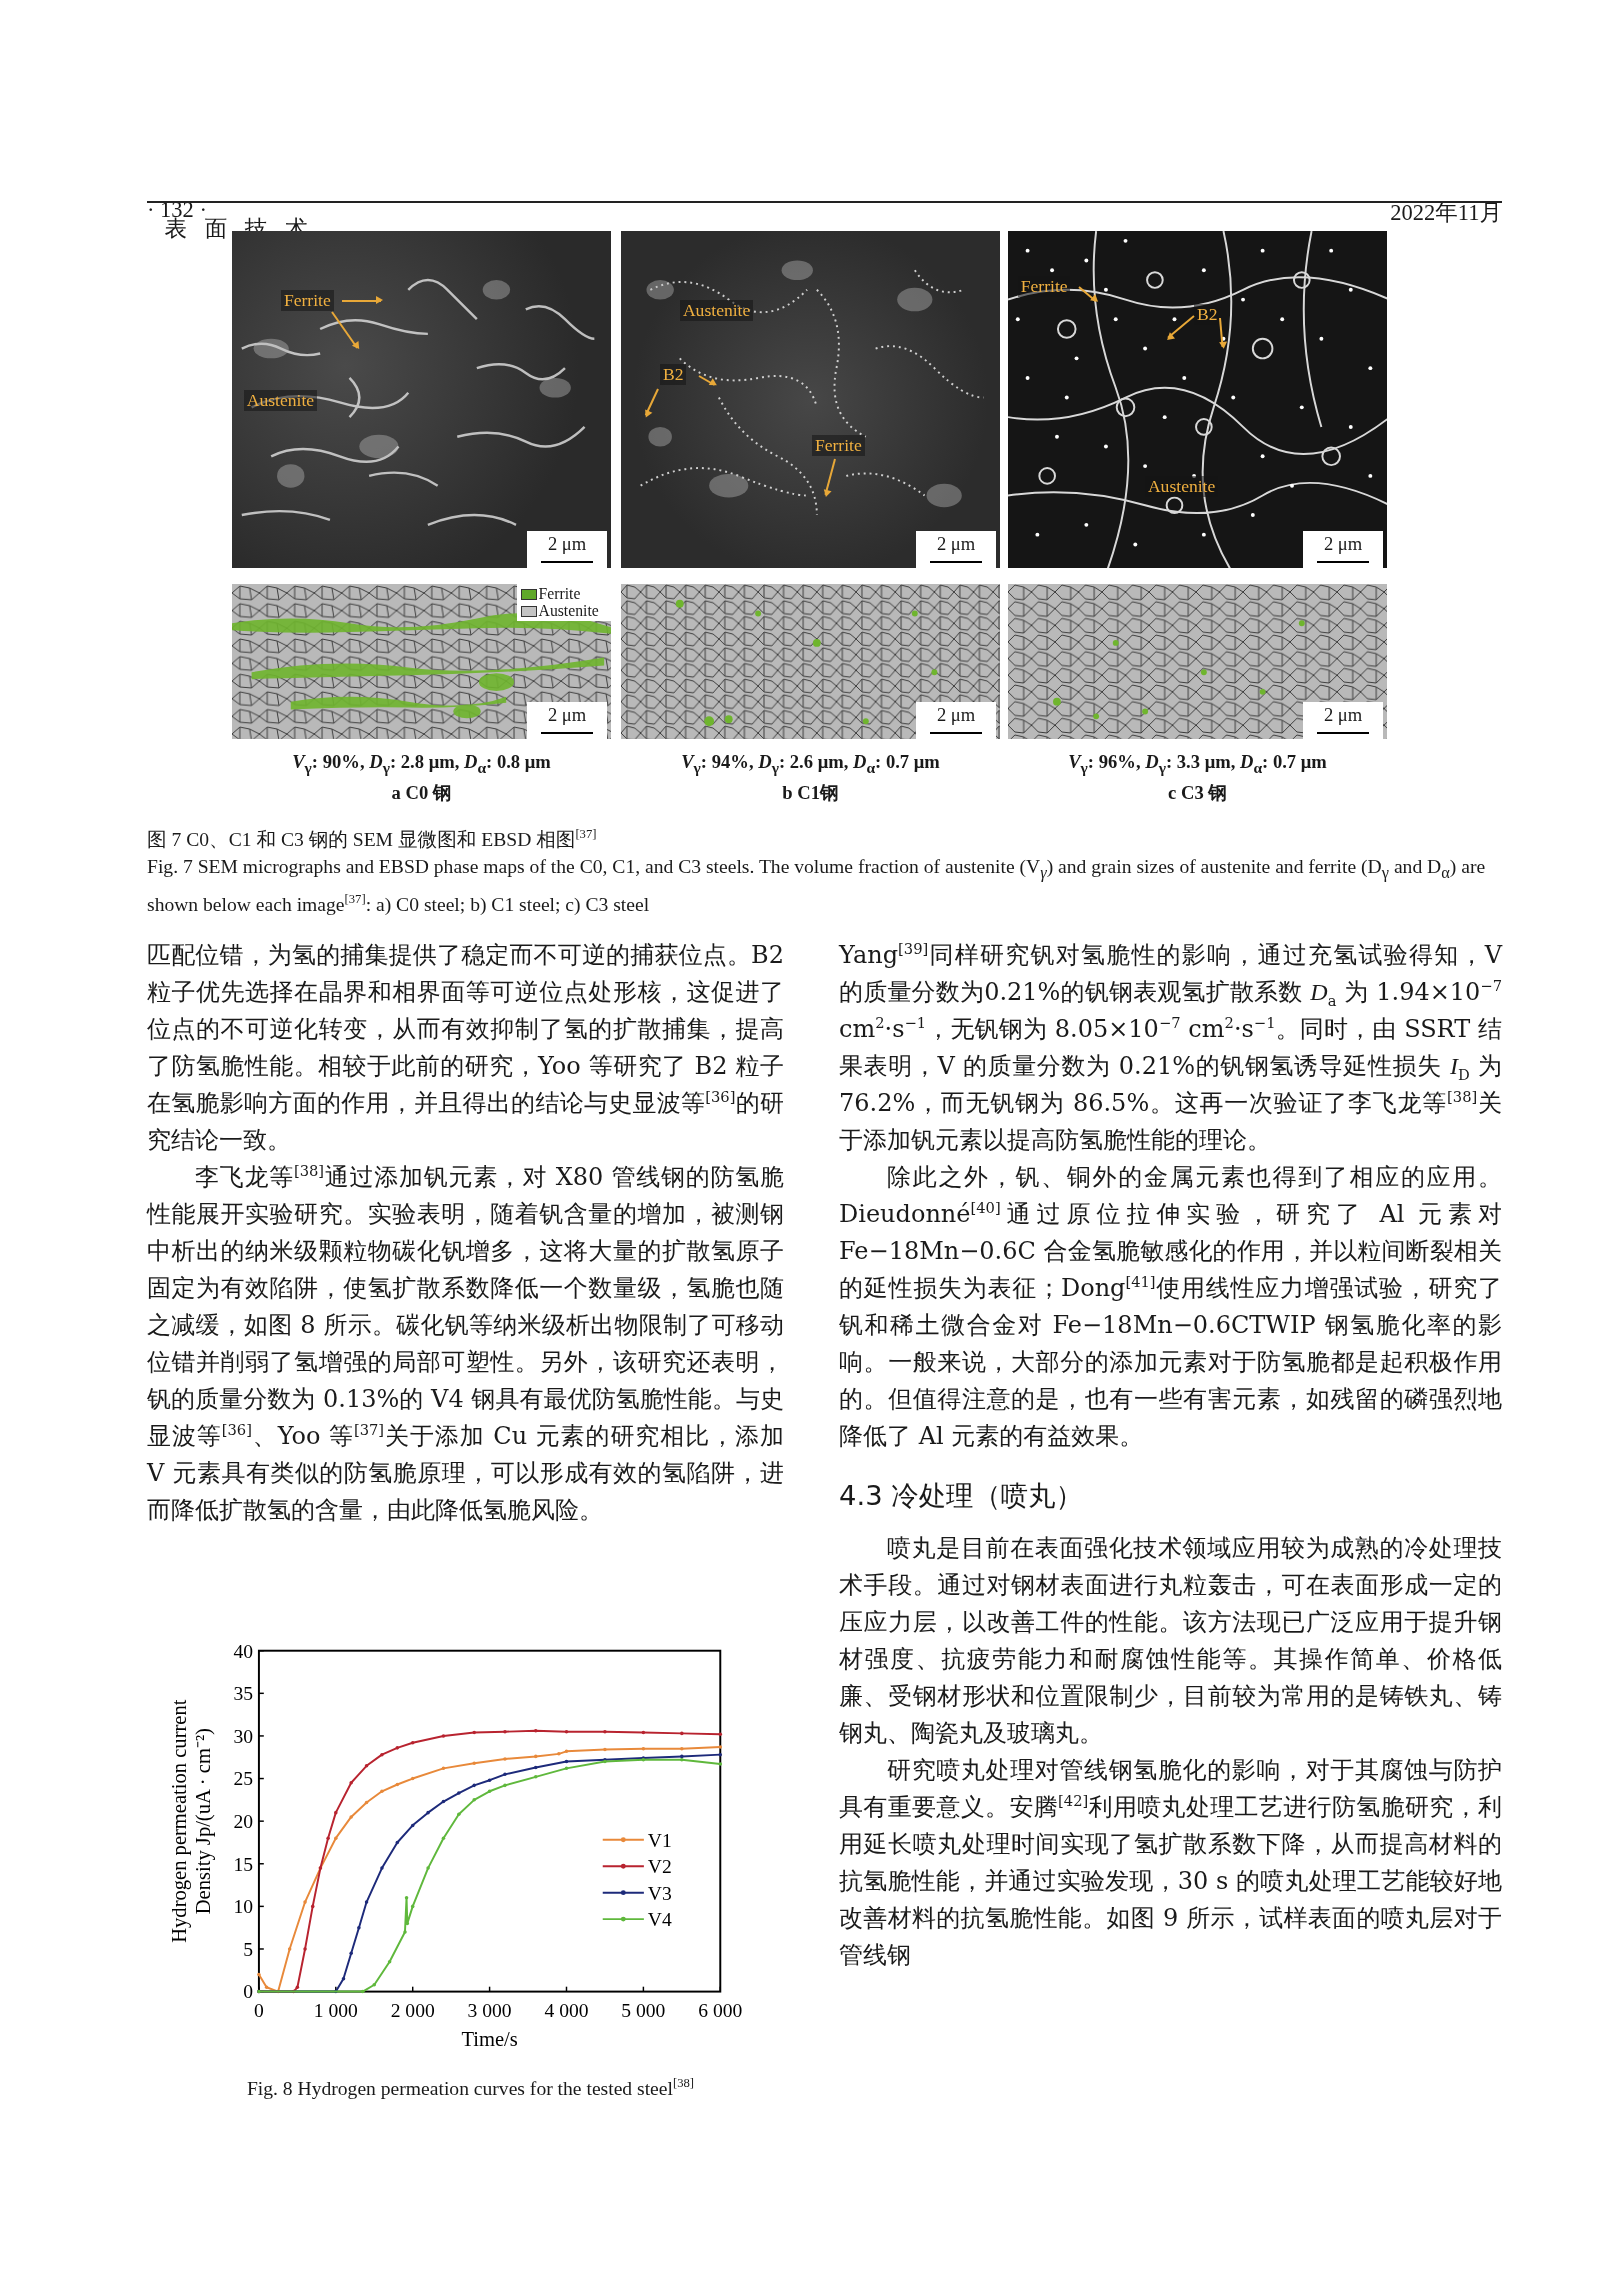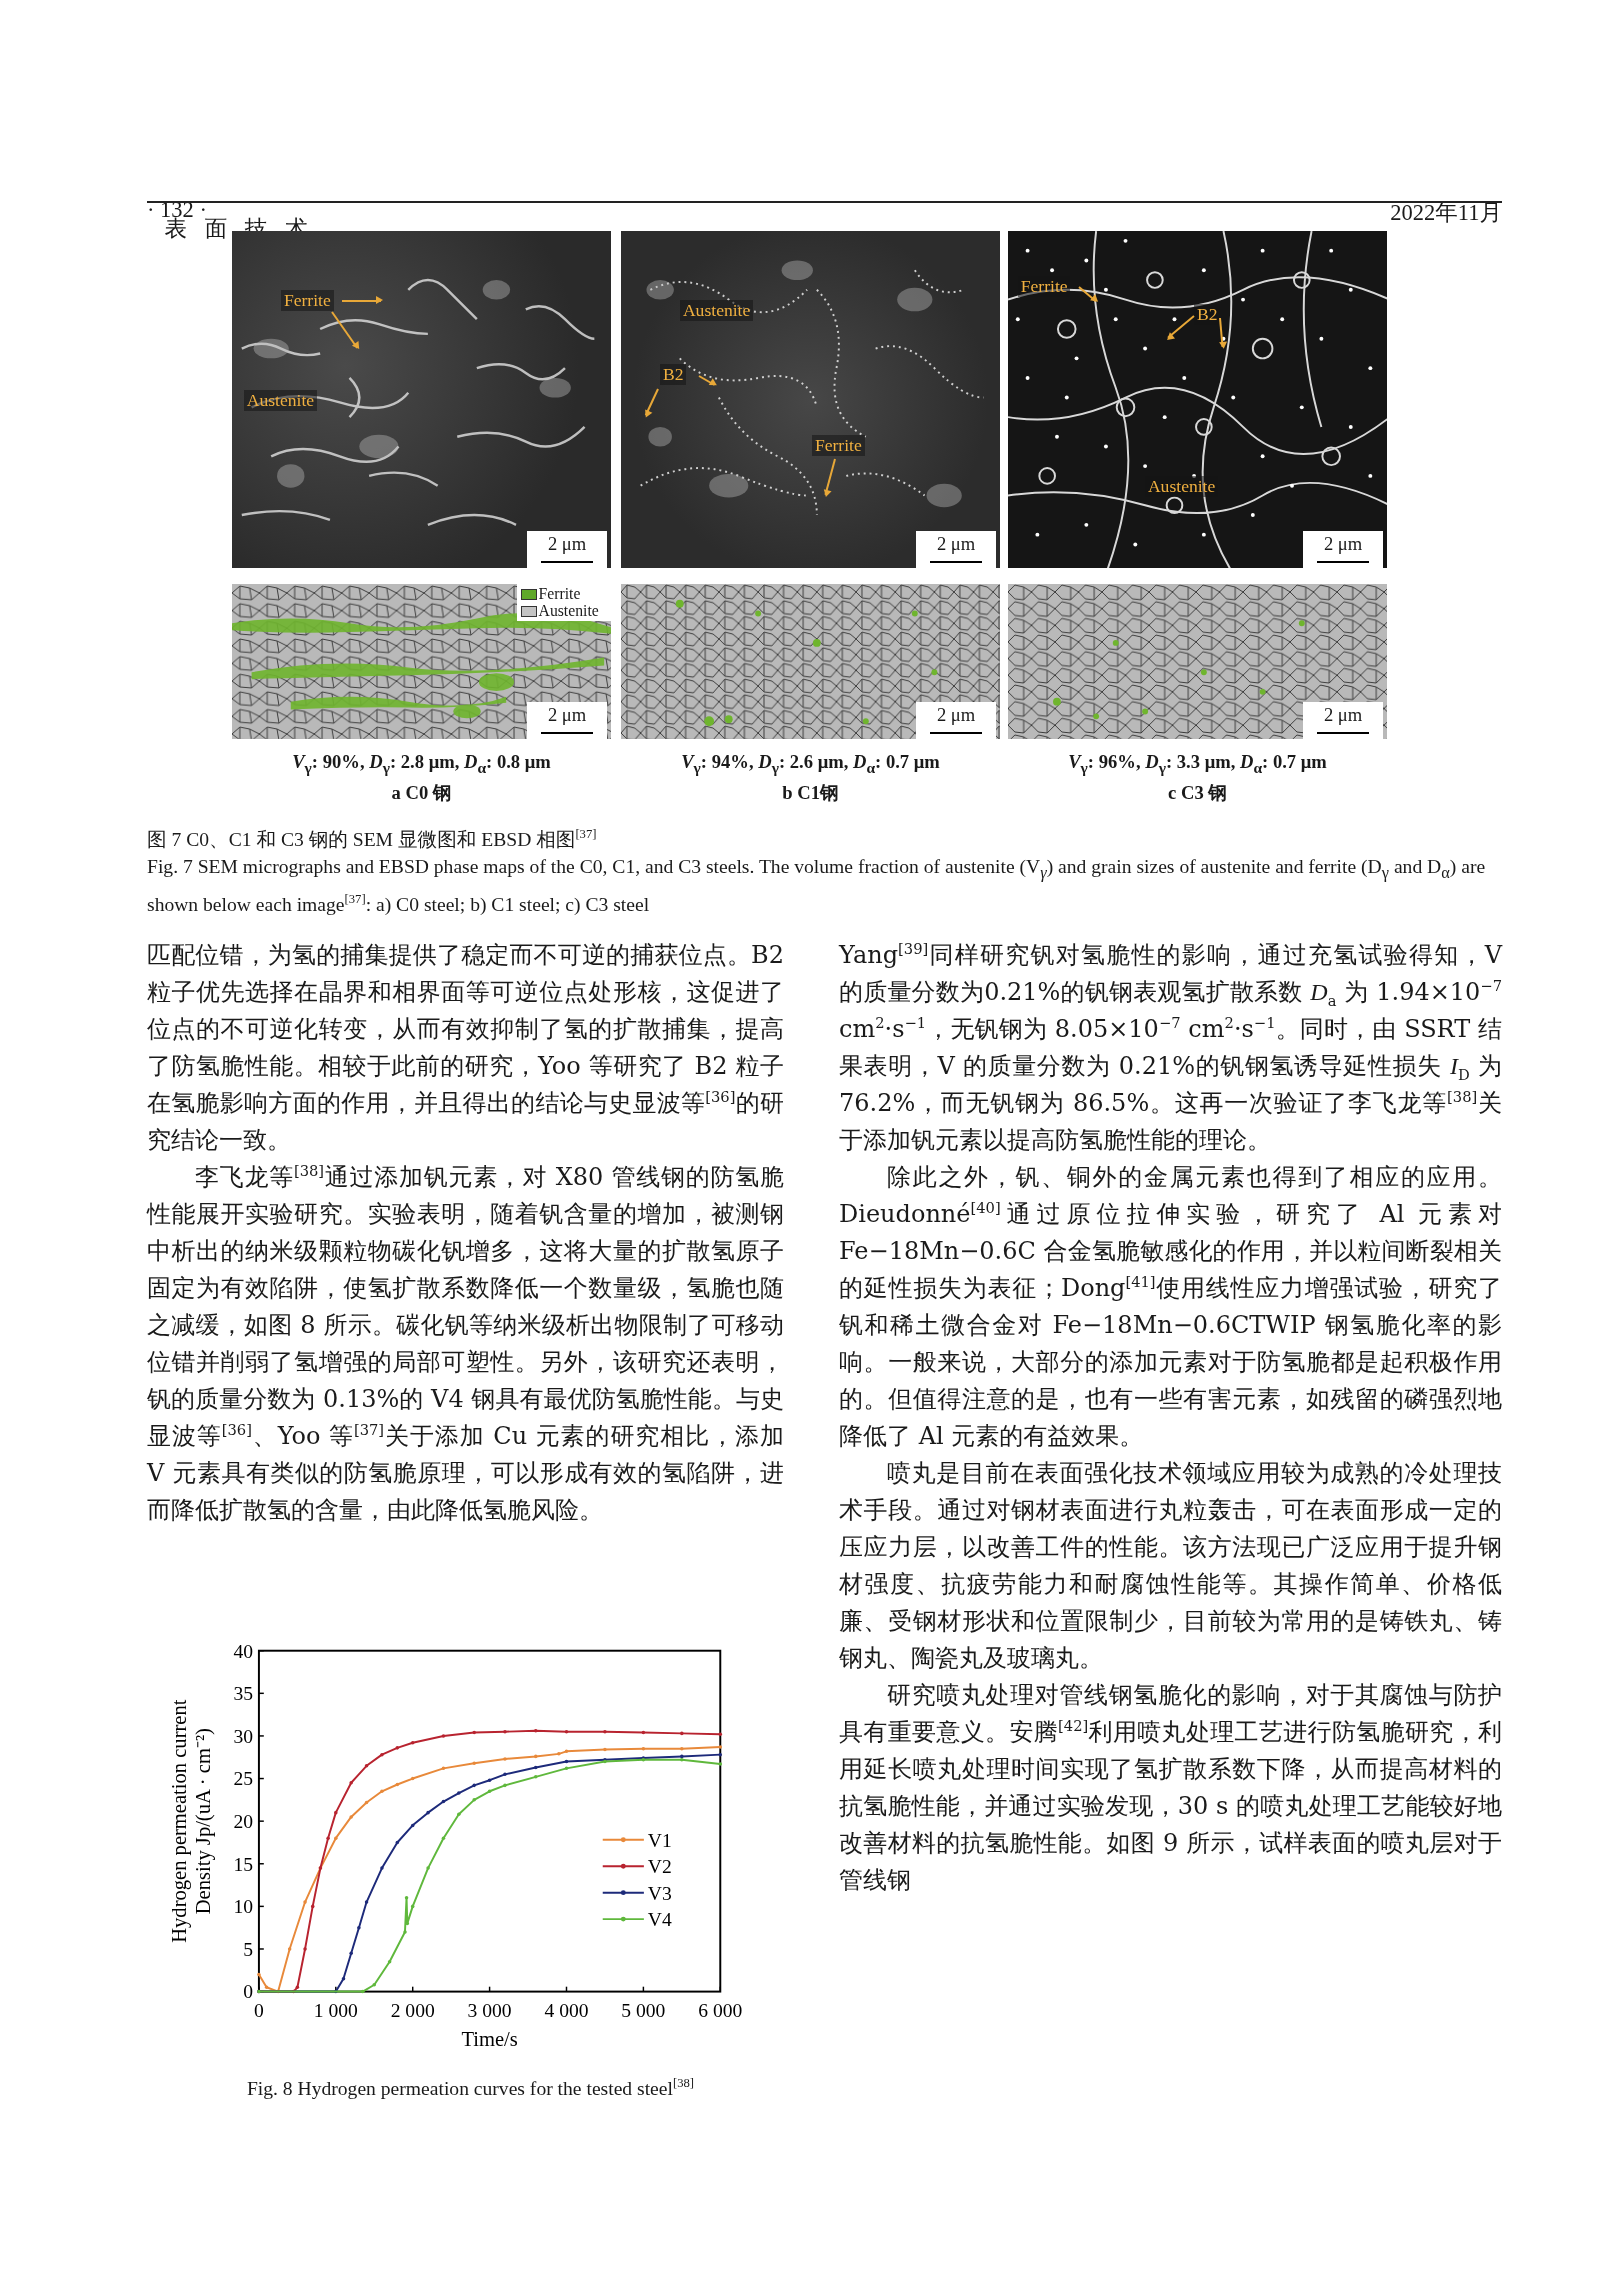--- a/index.html
+++ b/index.html
@@ -397,16 +397,17 @@
       <text x="511" y="295" font-size="20" font-family="Liberation Serif, serif">V4</text>
     </svg>
 </div>
 <div class="cap8">
   <div><span>Fig. 8 Hydrogen permeation curves for the tested steel</span><sup style="font-size:12.7px">[38]</sup></div>
 </div>
 
 <div class="col right">
   <p><span>Yang</span><sup>[39]</sup><span>同样研究钒对氢脆性的影响，通过充氢试验得知，V 的质量分数为0.21%的钒钢表观氢扩散系数 </span><i>D</i><sub>a</sub><span> 为 1.94×10</span><sup>−7</sup><span> cm</span><sup>2</sup><span>·s</span><sup>−1</sup><span>，无钒钢为 8.05×10</span><sup>−7</sup><span> cm</span><sup>2</sup><span>·s</span><sup>−1</sup><span>。同时，由 SSRT 结果表明，V 的质量分数为 0.21%的钒钢氢诱导延性损失 </span><i>I</i><sub>D</sub><span> 为 76.2%，而无钒钢为 86.5%。这再一次验证了李飞龙等</span><sup>[38]</sup><span>关于添加钒元素以提高防氢脆性能的理论。</span></p>
   <p class="indent"><span>除此之外，钒、铜外的金属元素也得到了相应的应用。Dieudonné</span><sup>[40]</sup><span>通过原位拉伸实验，研究了 Al 元素对 Fe−18Mn−0.6C 合金氢脆敏感化的作用，并以粒间断裂相关的延性损失为表征；Dong</span><sup>[41]</sup><span>使用线性应力增强试验，研究了钒和稀土微合金对 Fe−18Mn−0.6CTWIP 钢氢脆化率的影响。一般来说，大部分的添加元素对于防氢脆都是起积极作用的。但值得注意的是，也有一些有害元素，如残留的磷强烈地降低了 Al 元素的有益效果。</span></p>
+  <h3 class="sec-head">4.3   冷处理（喷丸）</h3>
   <p class="indent">喷丸是目前在表面强化技术领域应用较为成熟的冷处理技术手段。通过对钢材表面进行丸粒轰击，可在表面形成一定的压应力层，以改善工件的性能。该方法现已广泛应用于提升钢材强度、抗疲劳能力和耐腐蚀性能等。其操作简单、价格低廉、受钢材形状和位置限制少，目前较为常用的是铸铁丸、铸钢丸、陶瓷丸及玻璃丸。</p>
   <p class="indent"><span>研究喷丸处理对管线钢氢脆化的影响，对于其腐蚀与防护具有重要意义。安腾</span><sup>[42]</sup><span>利用喷丸处理工艺进行防氢脆研究，利用延长喷丸处理时间实现了氢扩散系数下降，从而提高材料的抗氢脆性能，并通过实验发现，30 s 的喷丸处理工艺能较好地改善材料的抗氢脆性能。如图 9 所示，试样表面的喷丸层对于管线钢</span></p>
 </div>
 
 
 </body></html>

